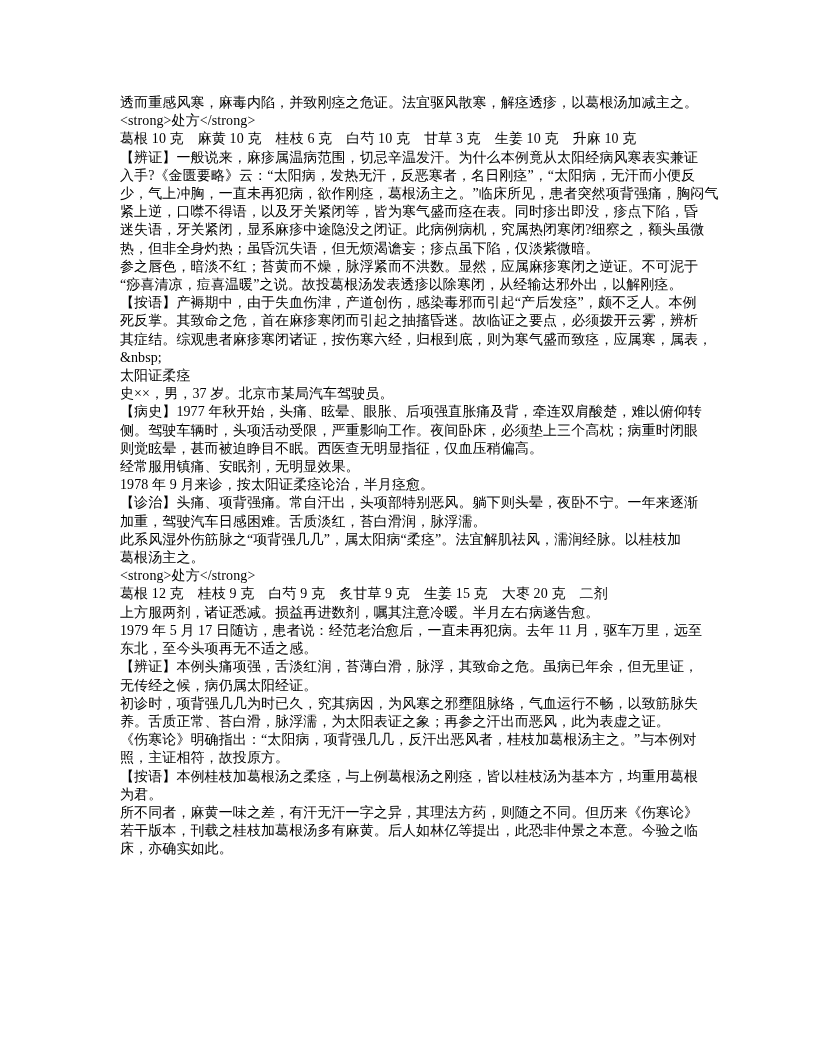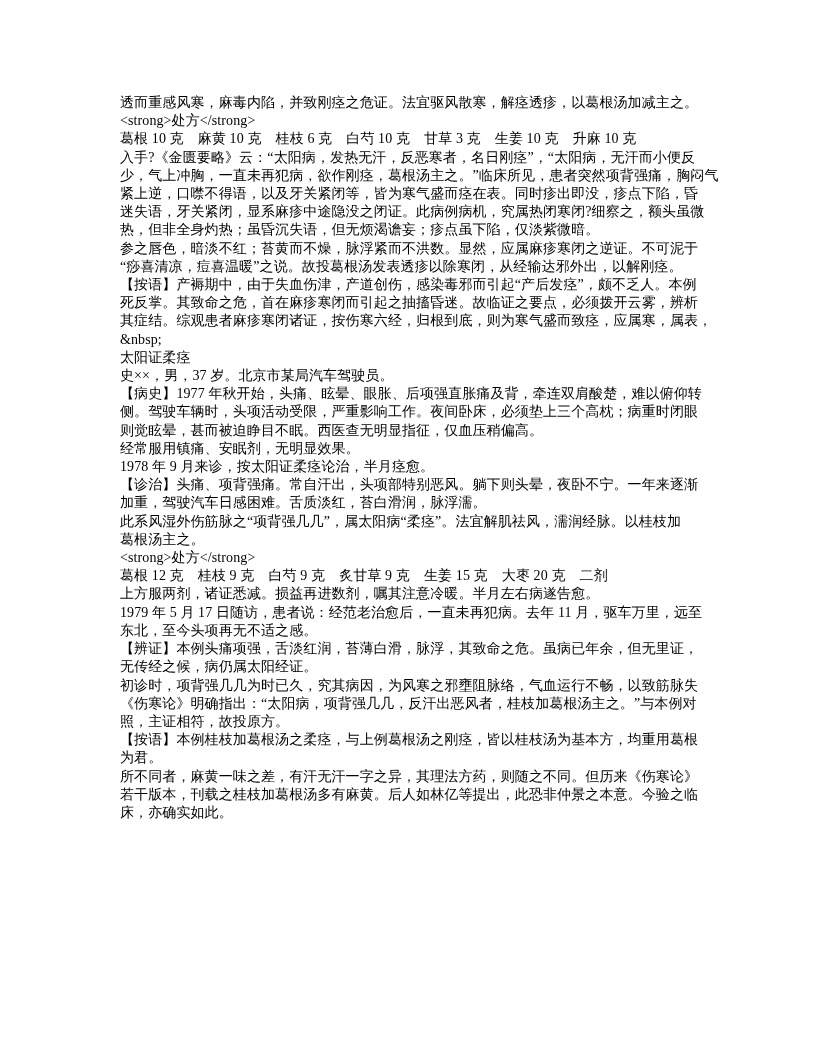--- a/index.html
+++ b/index.html
@@ -40,20 +40,21 @@
     <p>
       <span class="text-line">透而重感风寒，麻毒内陷，并致刚痉之危证。法宜驱风散寒，解痉透疹，以葛根汤加减主之。</span>
     </p>
     <p>
       <span class="text-line">&lt;strong&gt;处方&lt;/strong&gt;</span>
     </p>
     <p>
       <span class="text-line">葛根 10 克　麻黄 10 克　桂枝 6 克　白芍 10 克　甘草 3 克　生姜 10 克　升麻 10 克</span>
     </p>
     <p>
+      <span class="text-line">【辨证】一般说来，麻疹属温病范围，切忌辛温发汗。为什么本例竟从太阳经病风寒表实兼证</span>
       <span class="text-line">入手?《金匮要略》云：“太阳病，发热无汗，反恶寒者，名日刚痉”，“太阳病，无汗而小便反</span>
       <span class="text-line">少，气上冲胸，一直未再犯病，欲作刚痉，葛根汤主之。”临床所见，患者突然项背强痛，胸闷气</span>
       <span class="text-line">紧上逆，口噤不得语，以及牙关紧闭等，皆为寒气盛而痉在表。同时疹出即没，疹点下陷，昏</span>
       <span class="text-line">迷失语，牙关紧闭，显系麻疹中途隐没之闭证。此病例病机，究属热闭寒闭?细察之，额头虽微</span>
       <span class="text-line">热，但非全身灼热；虽昏沉失语，但无烦渴谵妄；疹点虽下陷，仅淡紫微暗。</span>
     </p>
     <p>
       <span class="text-line">参之唇色，暗淡不红；苔黄而不燥，脉浮紧而不洪数。显然，应属麻疹寒闭之逆证。不可泥于</span>
       <span class="text-line">“痧喜清凉，痘喜温暖”之说。故投葛根汤发表透疹以除寒闭，从经输达邪外出，以解刚痉。</span>
     </p>
@@ -102,20 +103,21 @@
     <p>
       <span class="text-line">1979 年 5 月 17 日随访，患者说：经范老治愈后，一直未再犯病。去年 11 月，驱车万里，远至</span>
       <span class="text-line">东北，至今头项再无不适之感。</span>
     </p>
     <p>
       <span class="text-line">【辨证】本例头痛项强，舌淡红润，苔薄白滑，脉浮，其致命之危。虽病已年余，但无里证，</span>
       <span class="text-line">无传经之候，病仍属太阳经证。</span>
     </p>
     <p>
       <span class="text-line">初诊时，项背强几几为时已久，究其病因，为风寒之邪壅阻脉络，气血运行不畅，以致筋脉失</span>
+      <span class="text-line">养。舌质正常、苔白滑，脉浮濡，为太阳表证之象；再参之汗出而恶风，此为表虚之证。</span>
     </p>
     <p>
       <span class="text-line">《伤寒论》明确指出：“太阳病，项背强几几，反汗出恶风者，桂枝加葛根汤主之。”与本例对</span>
       <span class="text-line">照，主证相符，故投原方。</span>
     </p>
     <p>
       <span class="text-line">【按语】本例桂枝加葛根汤之柔痉，与上例葛根汤之刚痉，皆以桂枝汤为基本方，均重用葛根</span>
       <span class="text-line">为君。</span>
     </p>
     <p>

